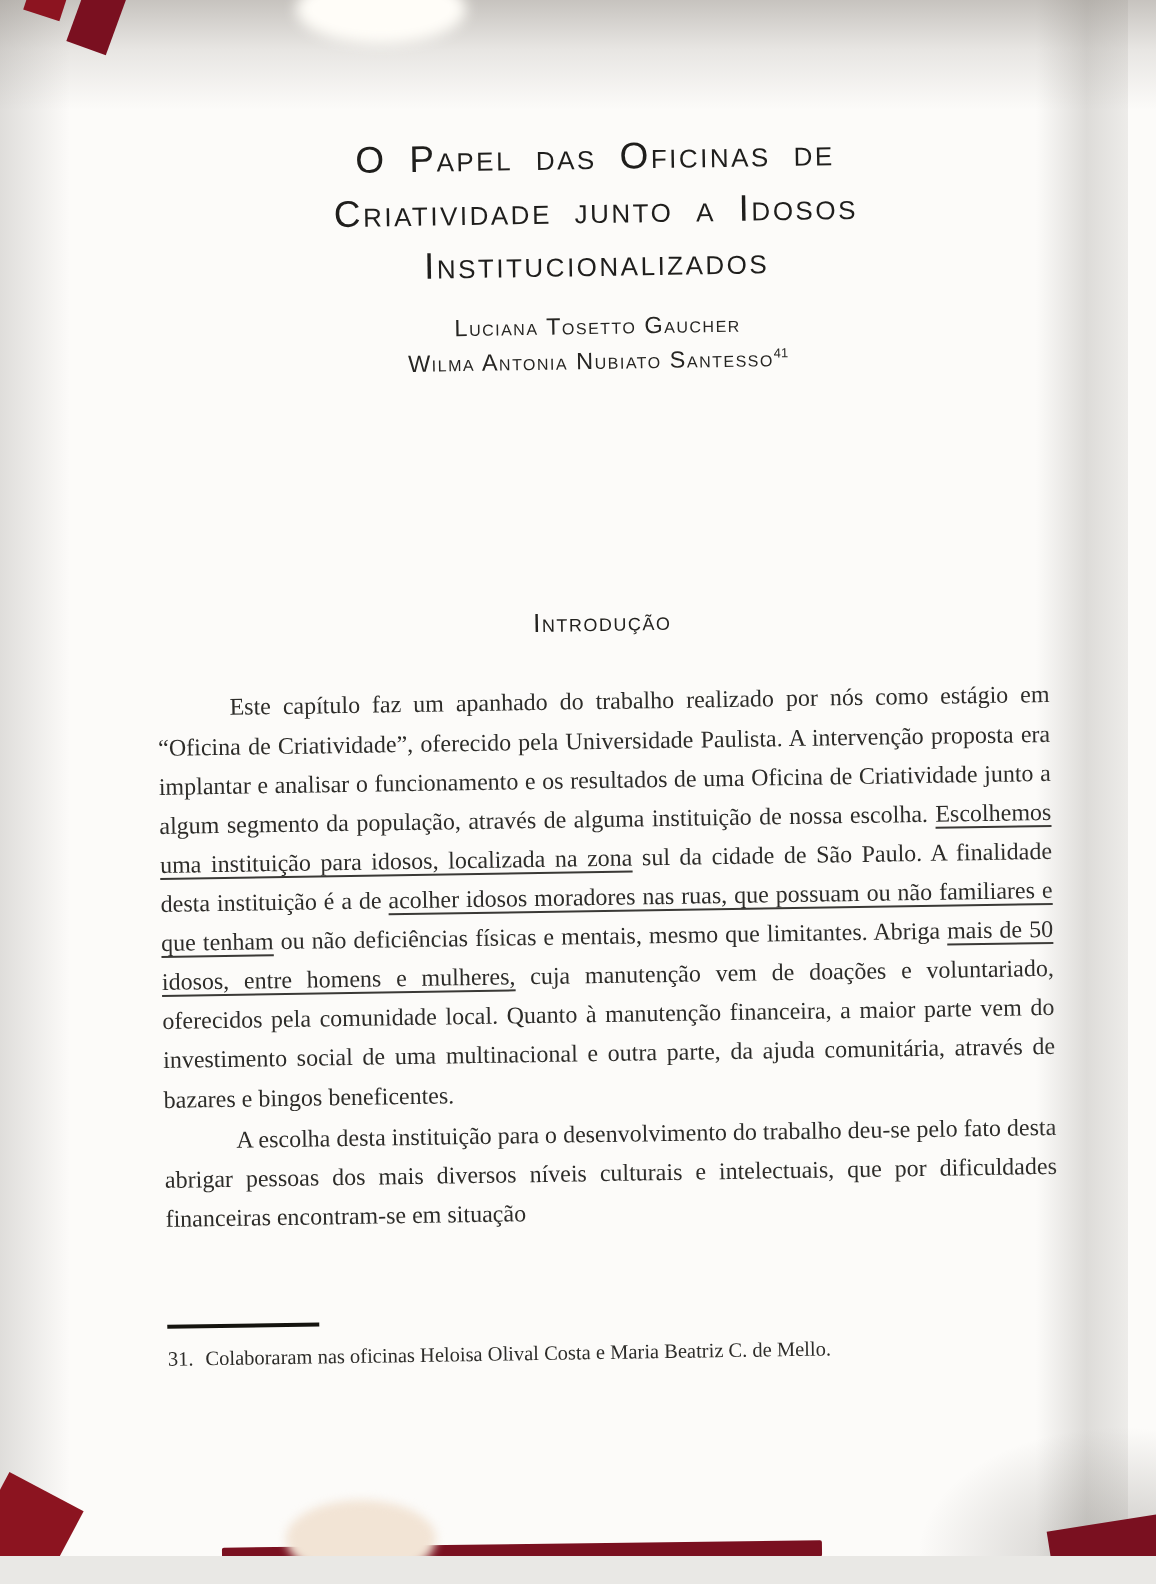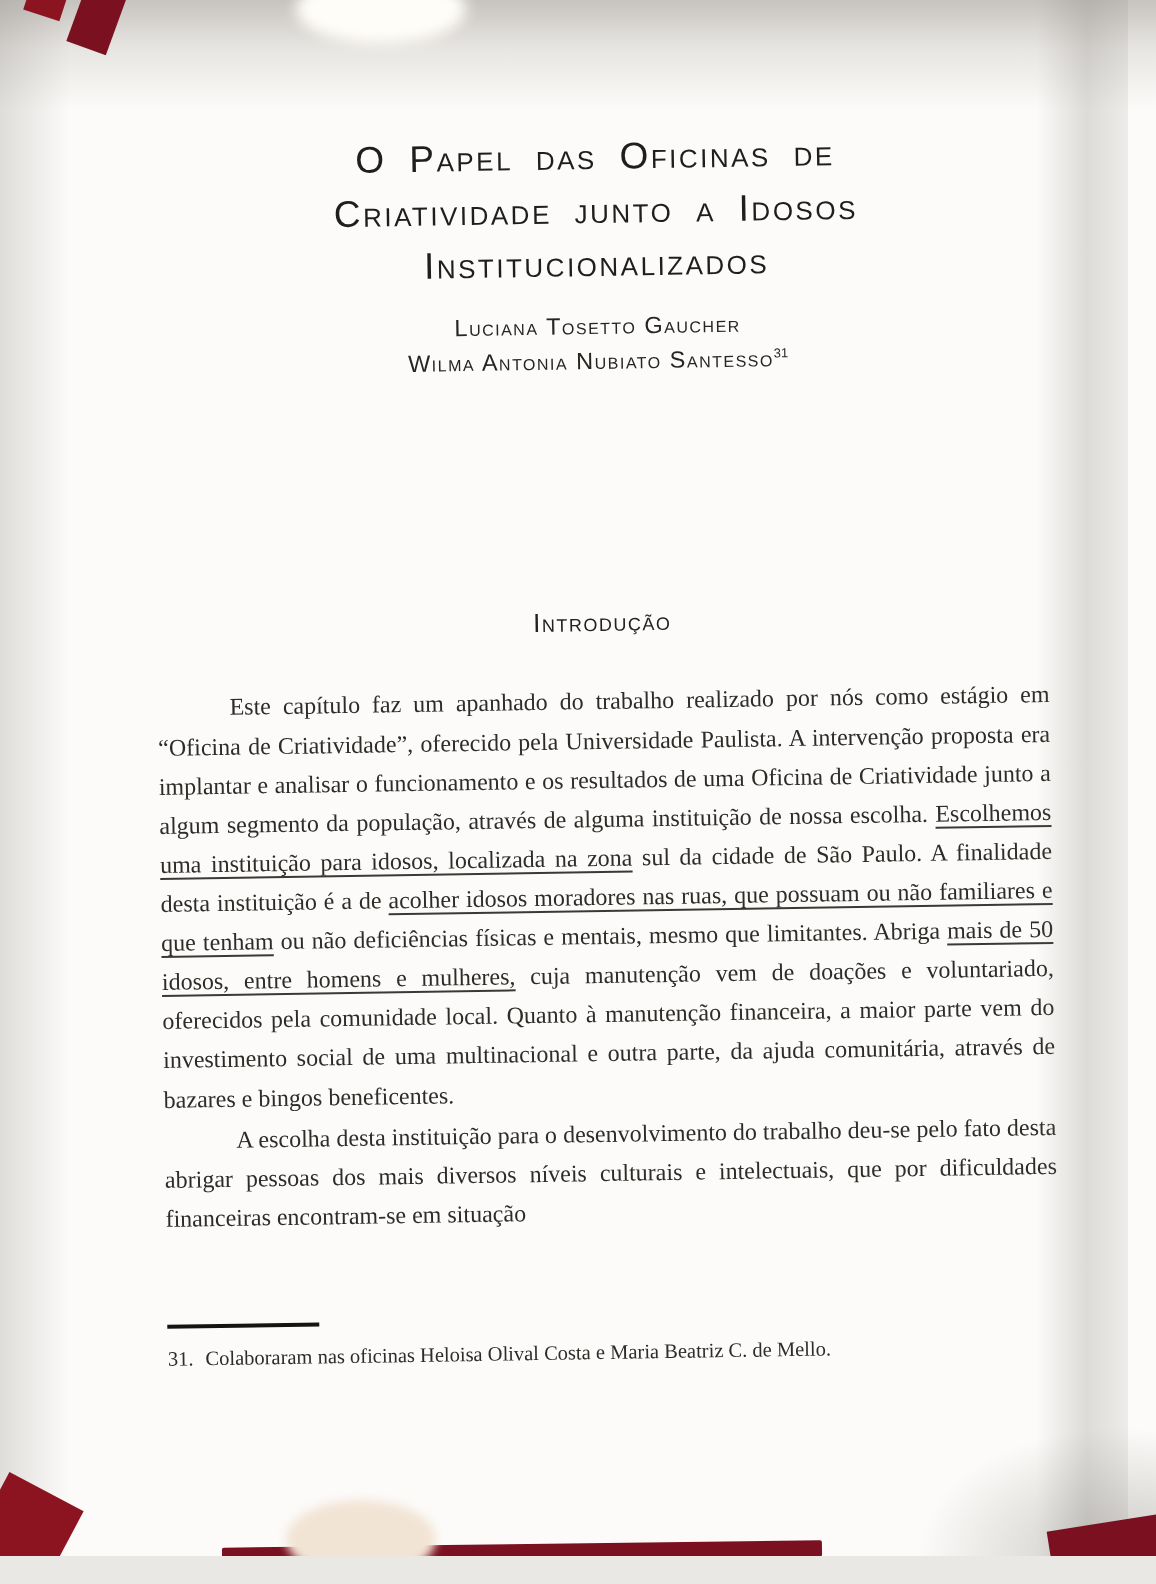--- a/index.html
+++ b/index.html
@@ -146,21 +146,21 @@
   <div class="page-content">
 
     <h1 class="title">
       <span class="tline">O Papel das Oficinas de</span>
       <span class="tline">Criatividade junto a Idosos</span>
       <span class="tline">Institucionalizados</span>
     </h1>
 
     <div class="authors">
       <span class="aline">Luciana Tosetto Gaucher</span>
-      <span class="aline"><span>Wilma Antonia Nubiato Santesso</span><sup>31</sup></span>
+      <span class="aline"><span>Wilma Antonia Nubiato Santesso</span><sup>41</sup></span>
     </div>
 
     <h2 class="section-heading">Introdução</h2>
 
     <div class="body-text">
       <p><span>Este capítulo faz um apanhado do trabalho realizado por nós como estágio em “Oficina de Criatividade”, oferecido pela Universidade Paulista. A intervenção proposta era implantar e analisar o funcionamento e os resultados de uma Oficina de Criatividade junto a algum segmento da população, através de alguma instituição de nossa escolha. </span><span class="u">Escolhemos uma instituição para idosos, localizada na zona</span><span> sul da cidade de São Paulo. A finalidade desta instituição é a de </span><span class="u">acolher idosos moradores nas ruas, que possuam ou não familiares e que tenham</span><span> ou não deficiências físicas e mentais, mesmo que limitantes. Abriga </span><span class="u">mais de 50 idosos, entre homens e mulheres,</span><span> cuja manutenção vem de doações e voluntariado, oferecidos pela comunidade local. Quanto à manutenção financeira, a maior parte vem do investimento social de uma multinacional e outra parte, da ajuda comunitária, através de bazares e bingos beneficentes.</span></p>
       <p>A escolha desta instituição para o desenvolvimento do trabalho deu-se pelo fato desta abrigar pessoas dos mais diversos níveis culturais e intelectuais, que por dificuldades financeiras encontram-se em situação</p>
     </div>
 
     <div class="footnote">

